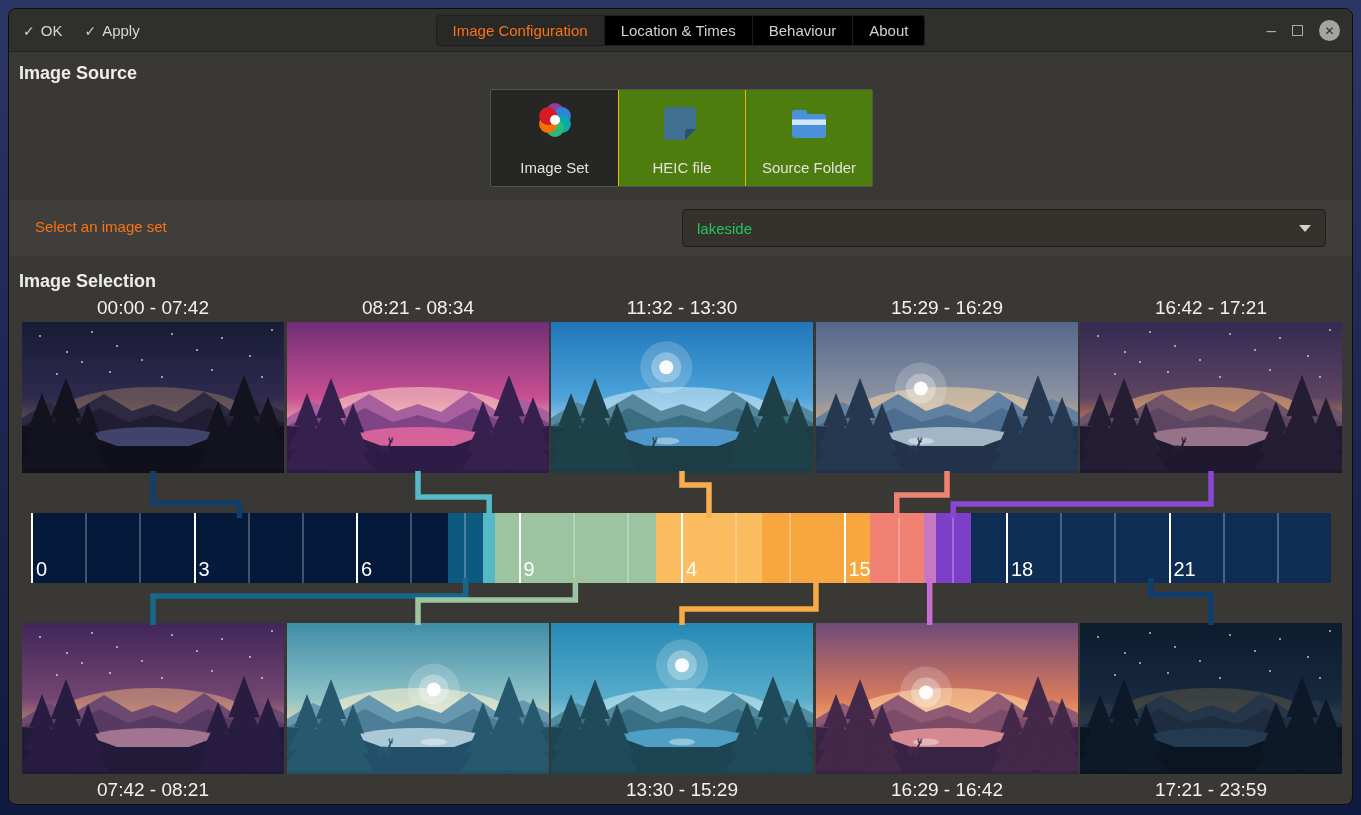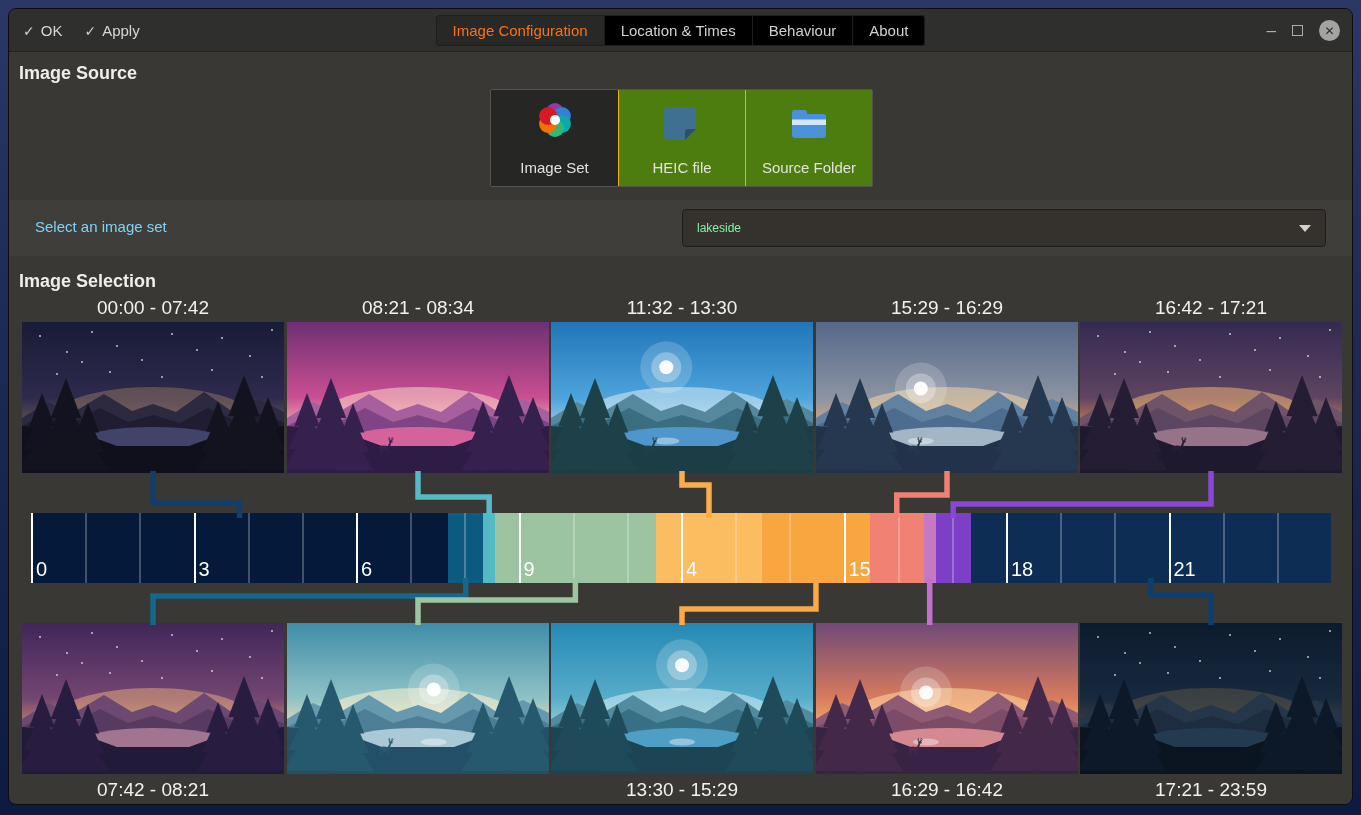--- a/index.html
+++ b/index.html
@@ -52,27 +52,27 @@
     width:127.7px; background:#4d7c0f; border:none; border-left:1px solid #eab308;
     display:flex; flex-direction:column; align-items:center; justify-content:flex-end;
     padding-bottom:10px; cursor:pointer; font-family:inherit;
   }
   .src-btn:first-child { border-left:none; }
   .src-btn.selected { background:#262624; }
   .src-icon { display:block; width:48px; height:48px; margin-bottom:12px; }
   .src-label { font-size:15px; color:#e4e2df; }
   
   #select-band { position:absolute; left:0; top:191px; width:100%; height:56px; background:#403e3a; }
-  #select-label { position:absolute; left:26px; top:18px; font-size:15px; color:#7dd3fc; }
+  #select-label { position:absolute; left:26px; top:18px; font-size:15px; color:#f97316; }
   #dropdown {
     position:absolute; left:673px; top:9px; width:644px; height:38px;
     background:#35322d; border:1px solid #1f1e1b; border-radius:4px;
     display:flex; align-items:center; padding:0 14px; cursor:pointer;
   }
-  #dropdown .dd-value { font-size:12px; color:#86efac; }
+  #dropdown .dd-value { font-size:15px; color:#22c55e; }
   .dd-arrow {
     margin-left:auto; width:0; height:0;
     border-left:6px solid transparent; border-right:6px solid transparent;
     border-top:7px solid #d2d0cc;
   }
   
   #selection-area { position:absolute; left:0; top:0; width:100%; height:100%; }
   .time-label {
     position:absolute; width:262px; height:22px; text-align:center;
     font-size:19px; color:#f2f1ef; white-space:nowrap;

